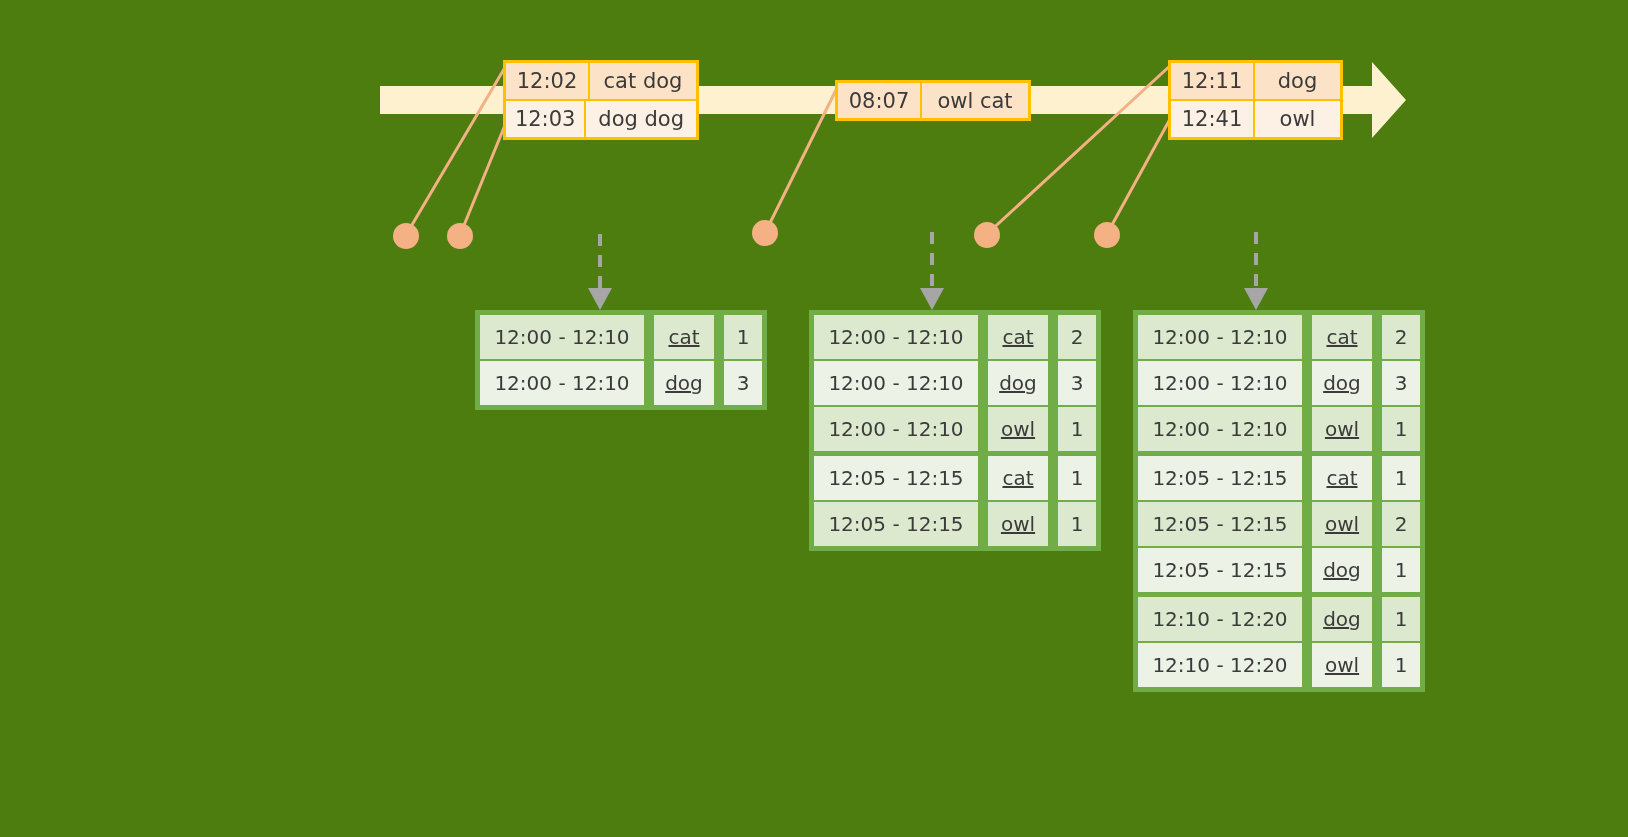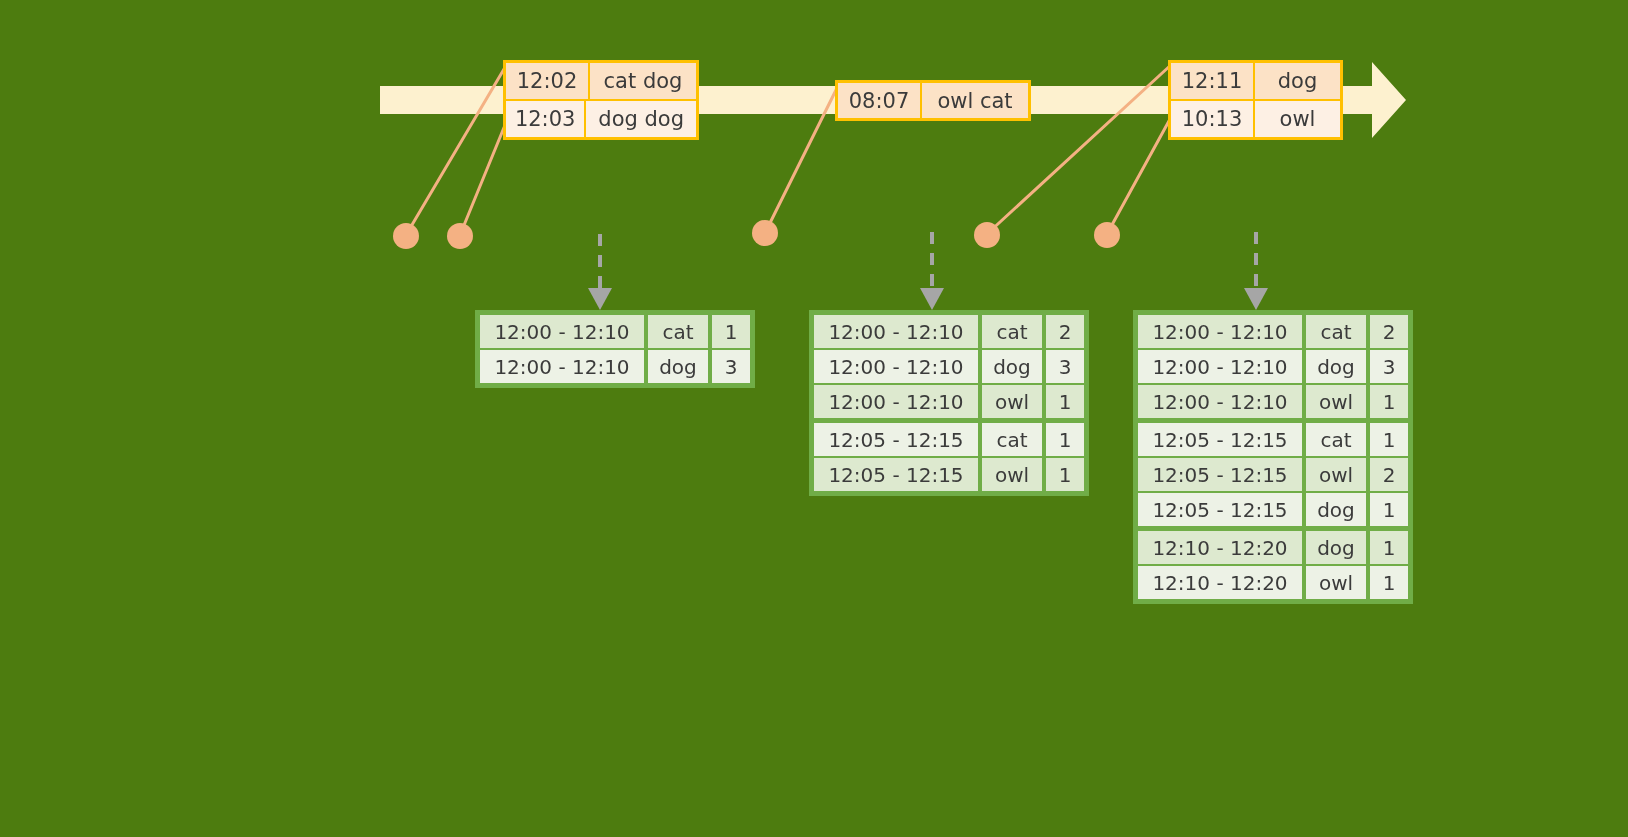--- a/index.html
+++ b/index.html
@@ -18,26 +18,26 @@
             border-right:2px solid #FFC000;}
   .evt-words{flex:1 1 auto;display:flex;align-items:center;justify-content:center;
              font-size:21px;color:#3b3b3b;padding:0 12px;white-space:nowrap;}
   .shade-a{background:#FCE2C6;}
   .shade-b{background:#FDF0E4;}
 
   
   .gtable{position:absolute;border:4px solid #70AD47;background:#70AD47;
           box-sizing:border-box;display:flex;flex-direction:column;gap:2px;
           padding:1px;}
-  .grow{display:flex;flex-direction:row;gap:4px;height:33px;text-align:center;}
+  .grow{display:flex;flex-direction:row;gap:10px;height:44px;text-align:center;}
   .grow.sep{margin-top:3px;}
   .gcell{display:flex;align-items:center;justify-content:center;
          font-size:20px;color:#3b3b3b;box-sizing:border-box;}
   .g-window{width:164px;}
-  .g-key{width:60px;}
+  .g-key{width:60px;text-decoration:underline;}
   .g-count{width:38px;}
   .tone-a{background:#DDE9CF;}
   .tone-b{background:#EDF2E6;}
 </style>
 </head>
 <body>
 
 <div id="stage">
 
   <svg class="layer" viewBox="0 0 1628 837">
@@ -95,21 +95,21 @@
       <div class="evt-words shade-a">owl cat</div>
     </div>
   </div>
 
   <div class="evt-group" style="left:1168px;top:60px;width:175px;height:80px;">
     <div class="evt-row">
       <div class="evt-time shade-a">12:11</div>
       <div class="evt-words shade-a">dog</div>
     </div>
     <div class="evt-row">
-      <div class="evt-time shade-b">10:13</div>
+      <div class="evt-time shade-b">12:41</div>
       <div class="evt-words shade-b">owl</div>
     </div>
   </div>
 
   <div class="gtable" id="tbl0" style="left:475px;top:310px;">
       <div class="grow">
         <div class="gcell g-window tone-a">12:00 - 12:10</div>
         <div class="gcell g-key tone-a">cat</div>
         <div class="gcell g-count tone-a">1</div>
       </div>

